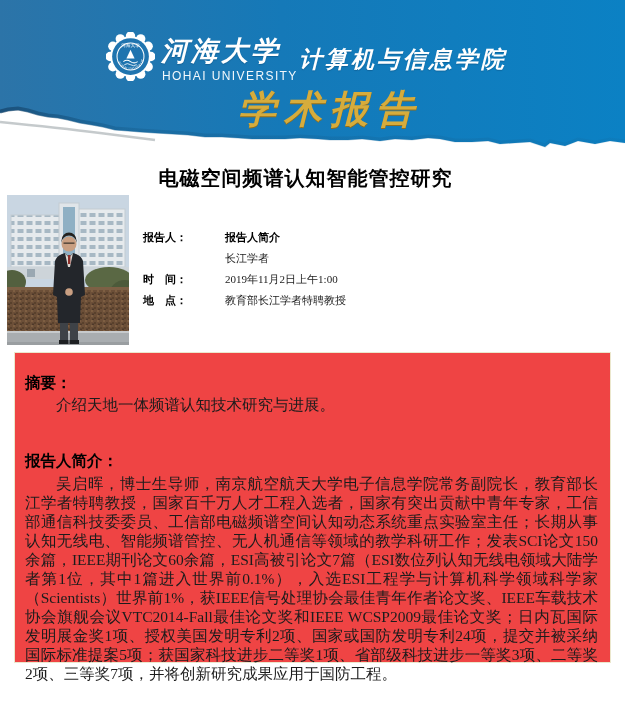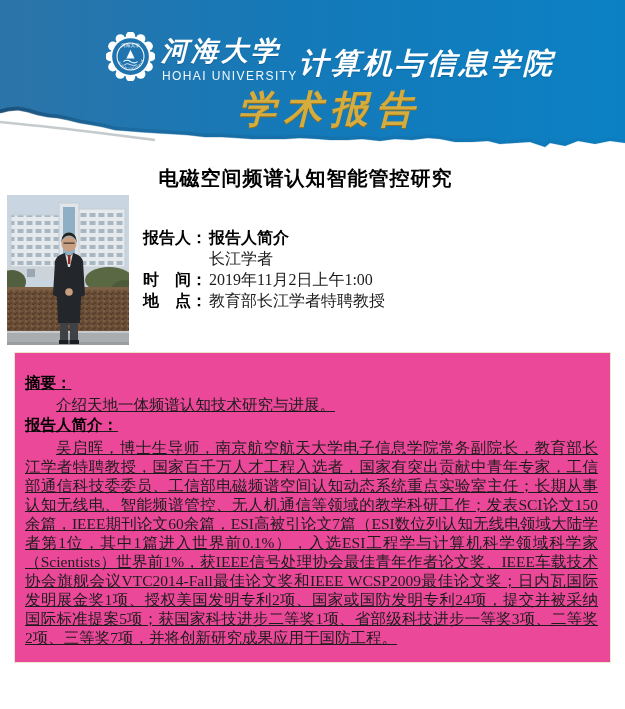--- a/index.html
+++ b/index.html
@@ -19,68 +19,67 @@
     white-space:nowrap;text-shadow:0 1px 1px rgba(10,60,100,.35);
   }
   .univ-en{
     position:absolute;left:162px;top:69px;
     font-family:"Liberation Sans","DejaVu Sans",sans-serif;
     font-size:12px;letter-spacing:1.4px;color:#f2f8fc;white-space:nowrap;
   }
   .college-callig{
     position:absolute;left:299px;top:44px;
     font-family:"Liberation Serif","DejaVu Serif",serif;
-    font-weight:bold;font-style:italic;font-size:29px;letter-spacing:3px;color:#ffffff;
+    font-weight:bold;font-style:italic;font-size:23px;letter-spacing:3px;color:#ffffff;
     white-space:nowrap;text-shadow:0 1px 1px rgba(10,60,100,.35);
   }
   .event-type{
     position:absolute;left:238px;top:84px;
     font-family:"Liberation Serif","DejaVu Serif",serif;
     font-weight:bold;font-style:italic;font-size:38px;letter-spacing:8px;
     color:#d6ac3c;white-space:nowrap;
     text-shadow:0 1px 0 #8f6d1d;
   }
   
   .page-title{
     position:absolute;left:0;top:165px;width:611px;text-align:center;
     font-family:"Liberation Sans","DejaVu Sans",sans-serif;
     font-weight:bold;font-size:20px;letter-spacing:1px;color:#000;
   }
   
   .photo{position:absolute;left:7px;top:195px;width:122px;height:150px;}
   
   .info{
     position:absolute;left:143px;top:227px;width:472px;
-    display:grid;grid-template-columns:66px auto;column-gap:0;
-    font-size:16px;line-height:21px;
+    display:grid;grid-template-columns:66px auto;column-gap:16px;
+    font-size:11px;line-height:21px;
   }
   .info-label{
     font-family:"Liberation Sans","DejaVu Sans",sans-serif;
     font-weight:bold;color:#000;white-space:nowrap;
   }
   .info-value{font-family:"Liberation Serif","DejaVu Serif",serif;color:#1c1c1c;}
   .speaker-name{
     font-family:"Liberation Sans","DejaVu Sans",sans-serif;
     font-weight:bold;color:#000;
   }
   
   .detail-box{
     position:absolute;left:14px;top:352px;width:597px;height:311px;
-    box-sizing:border-box;border:1px solid #ebe7cd;background:#ec4899;
+    box-sizing:border-box;border:1px solid #ebe7cd;background:#ef4444;
     padding:20px 12px 0 10px;
-    text-decoration:underline;
   }
   .sec-heading{
     font-family:"Liberation Sans","DejaVu Sans",sans-serif;
     font-weight:bold;font-size:15.5px;line-height:20px;color:#000;
   }
   .abstract-body{
     font-size:15.5px;line-height:20px;text-indent:2em;margin-top:2px;color:#1c1c1c;
   }
-  .bio-heading{}
+  .bio-heading{margin-top:36px;}
   .bio-body{
     margin-top:3px;font-size:15.5px;line-height:19px;text-indent:2em;
     text-align:justify;color:#1c1c1c;
   }
 </style>
 </head>
 <body>
 
 <div class="page">
 

